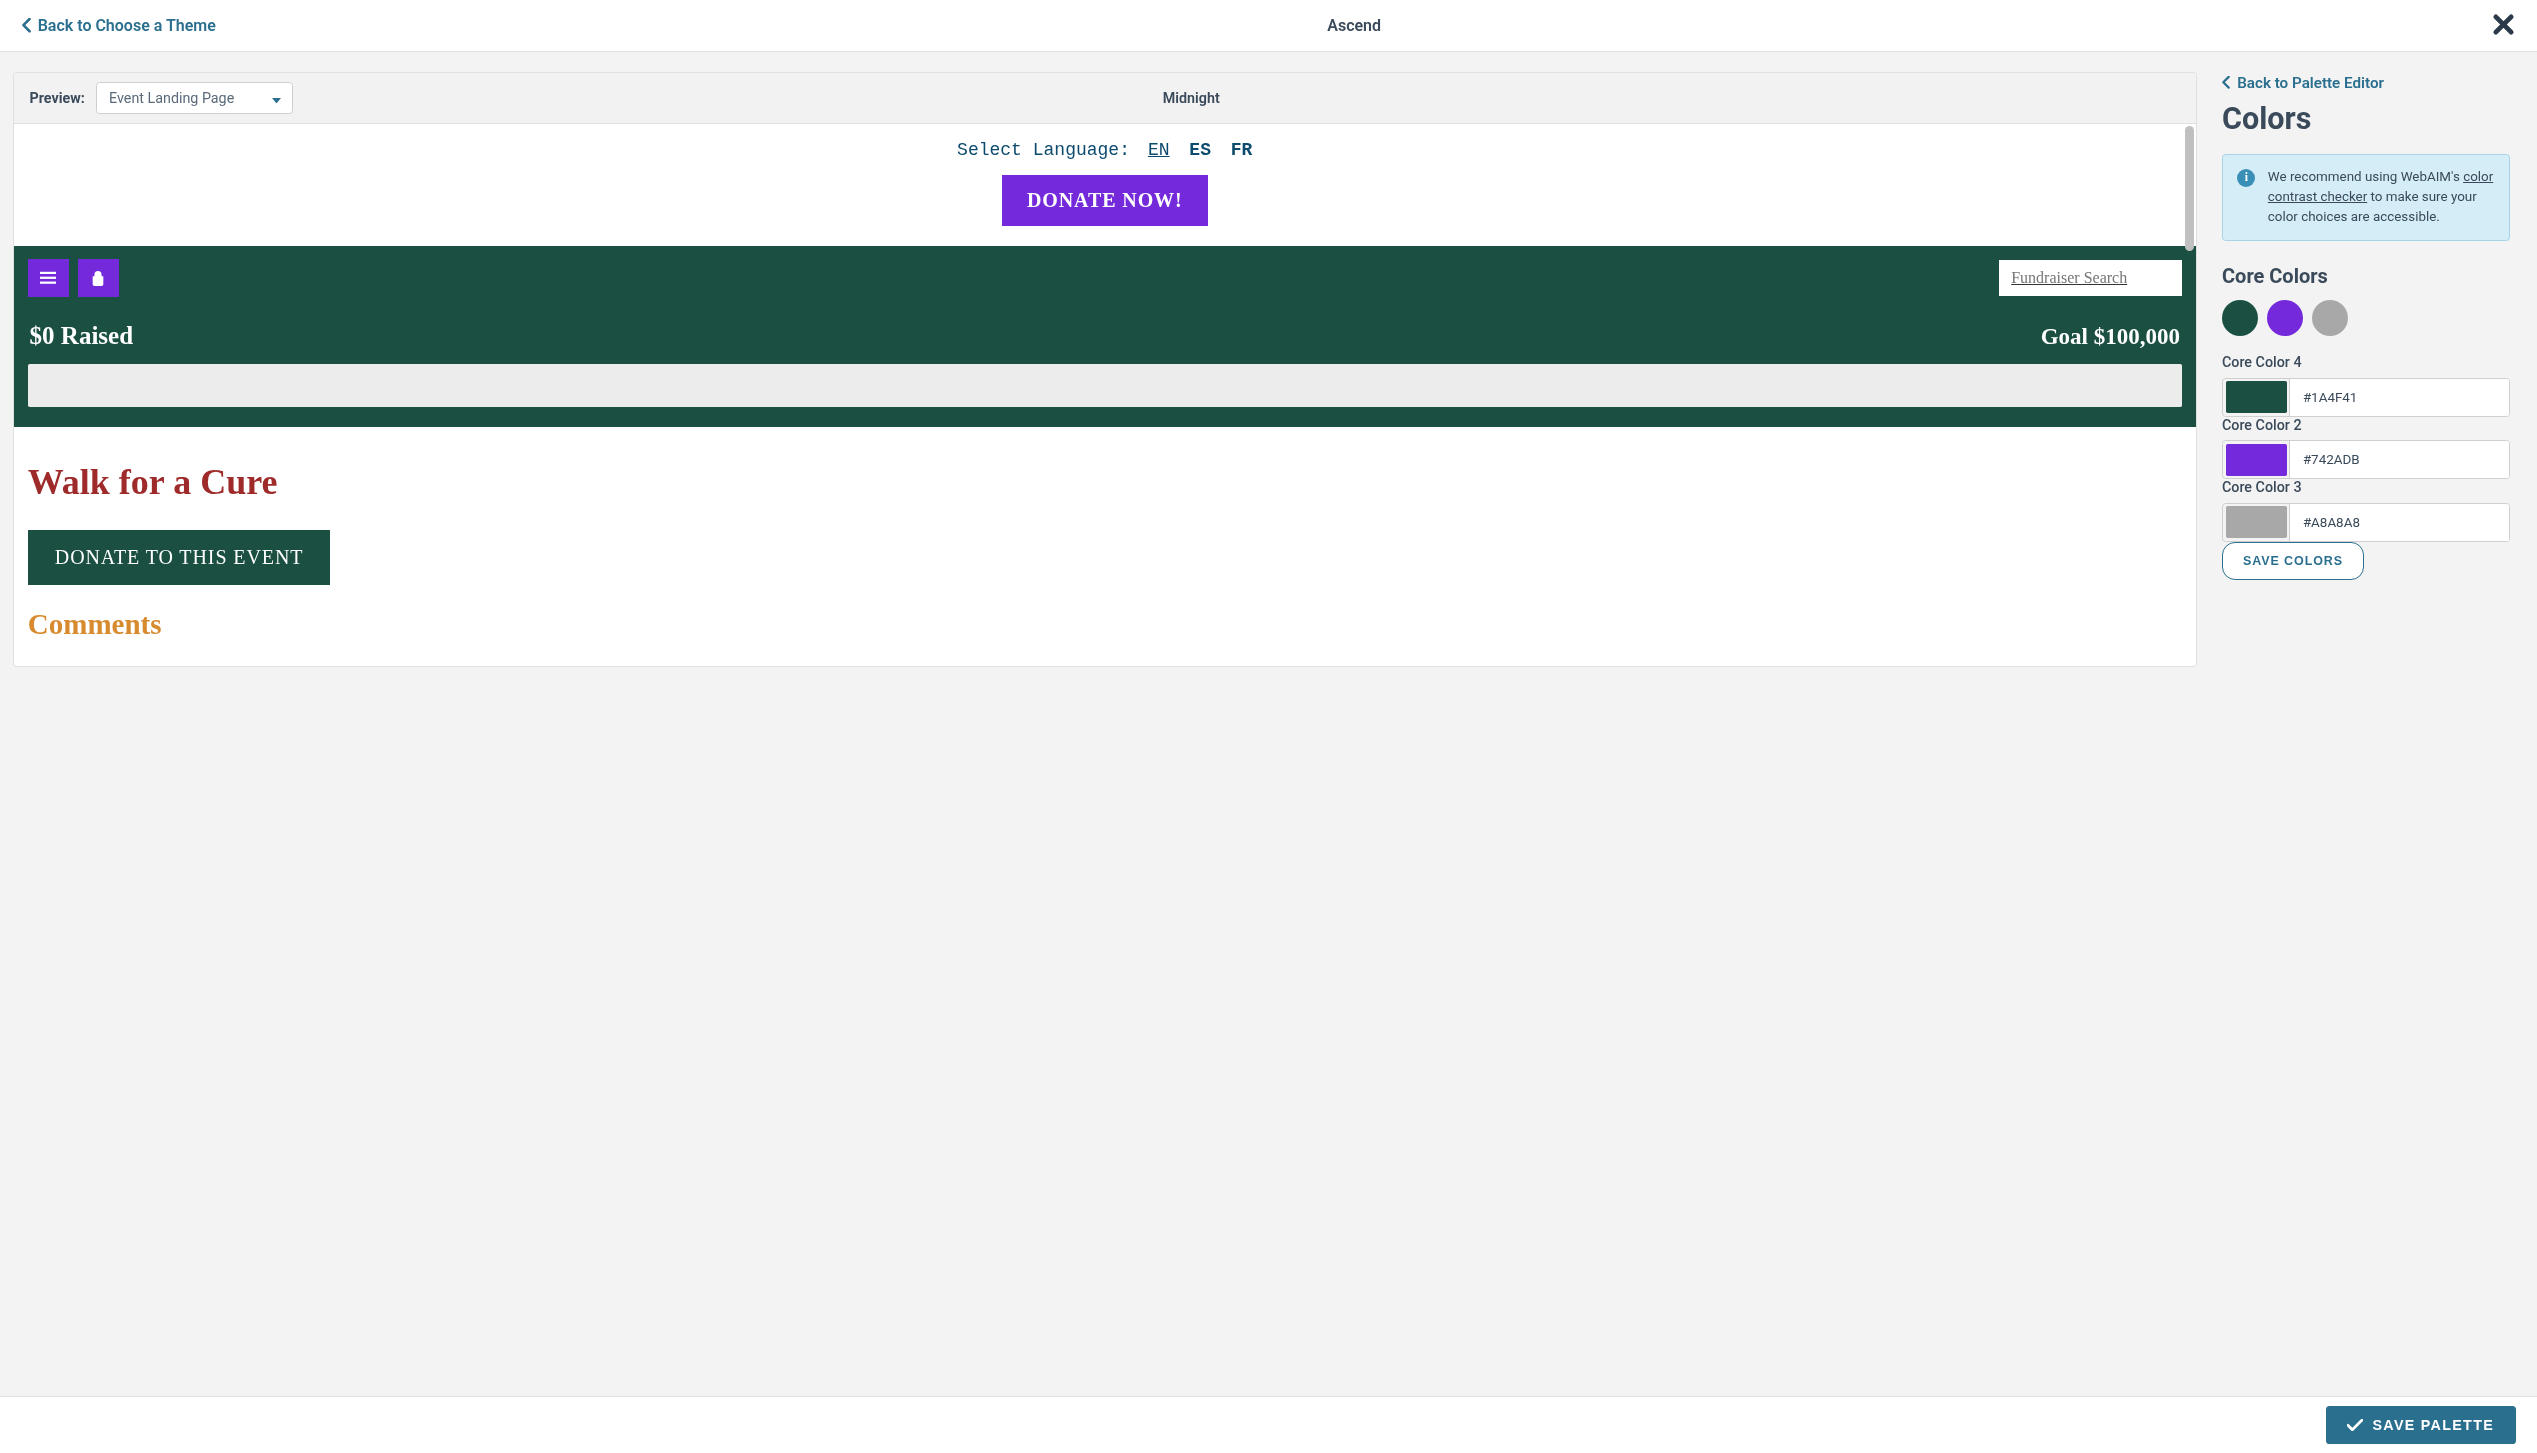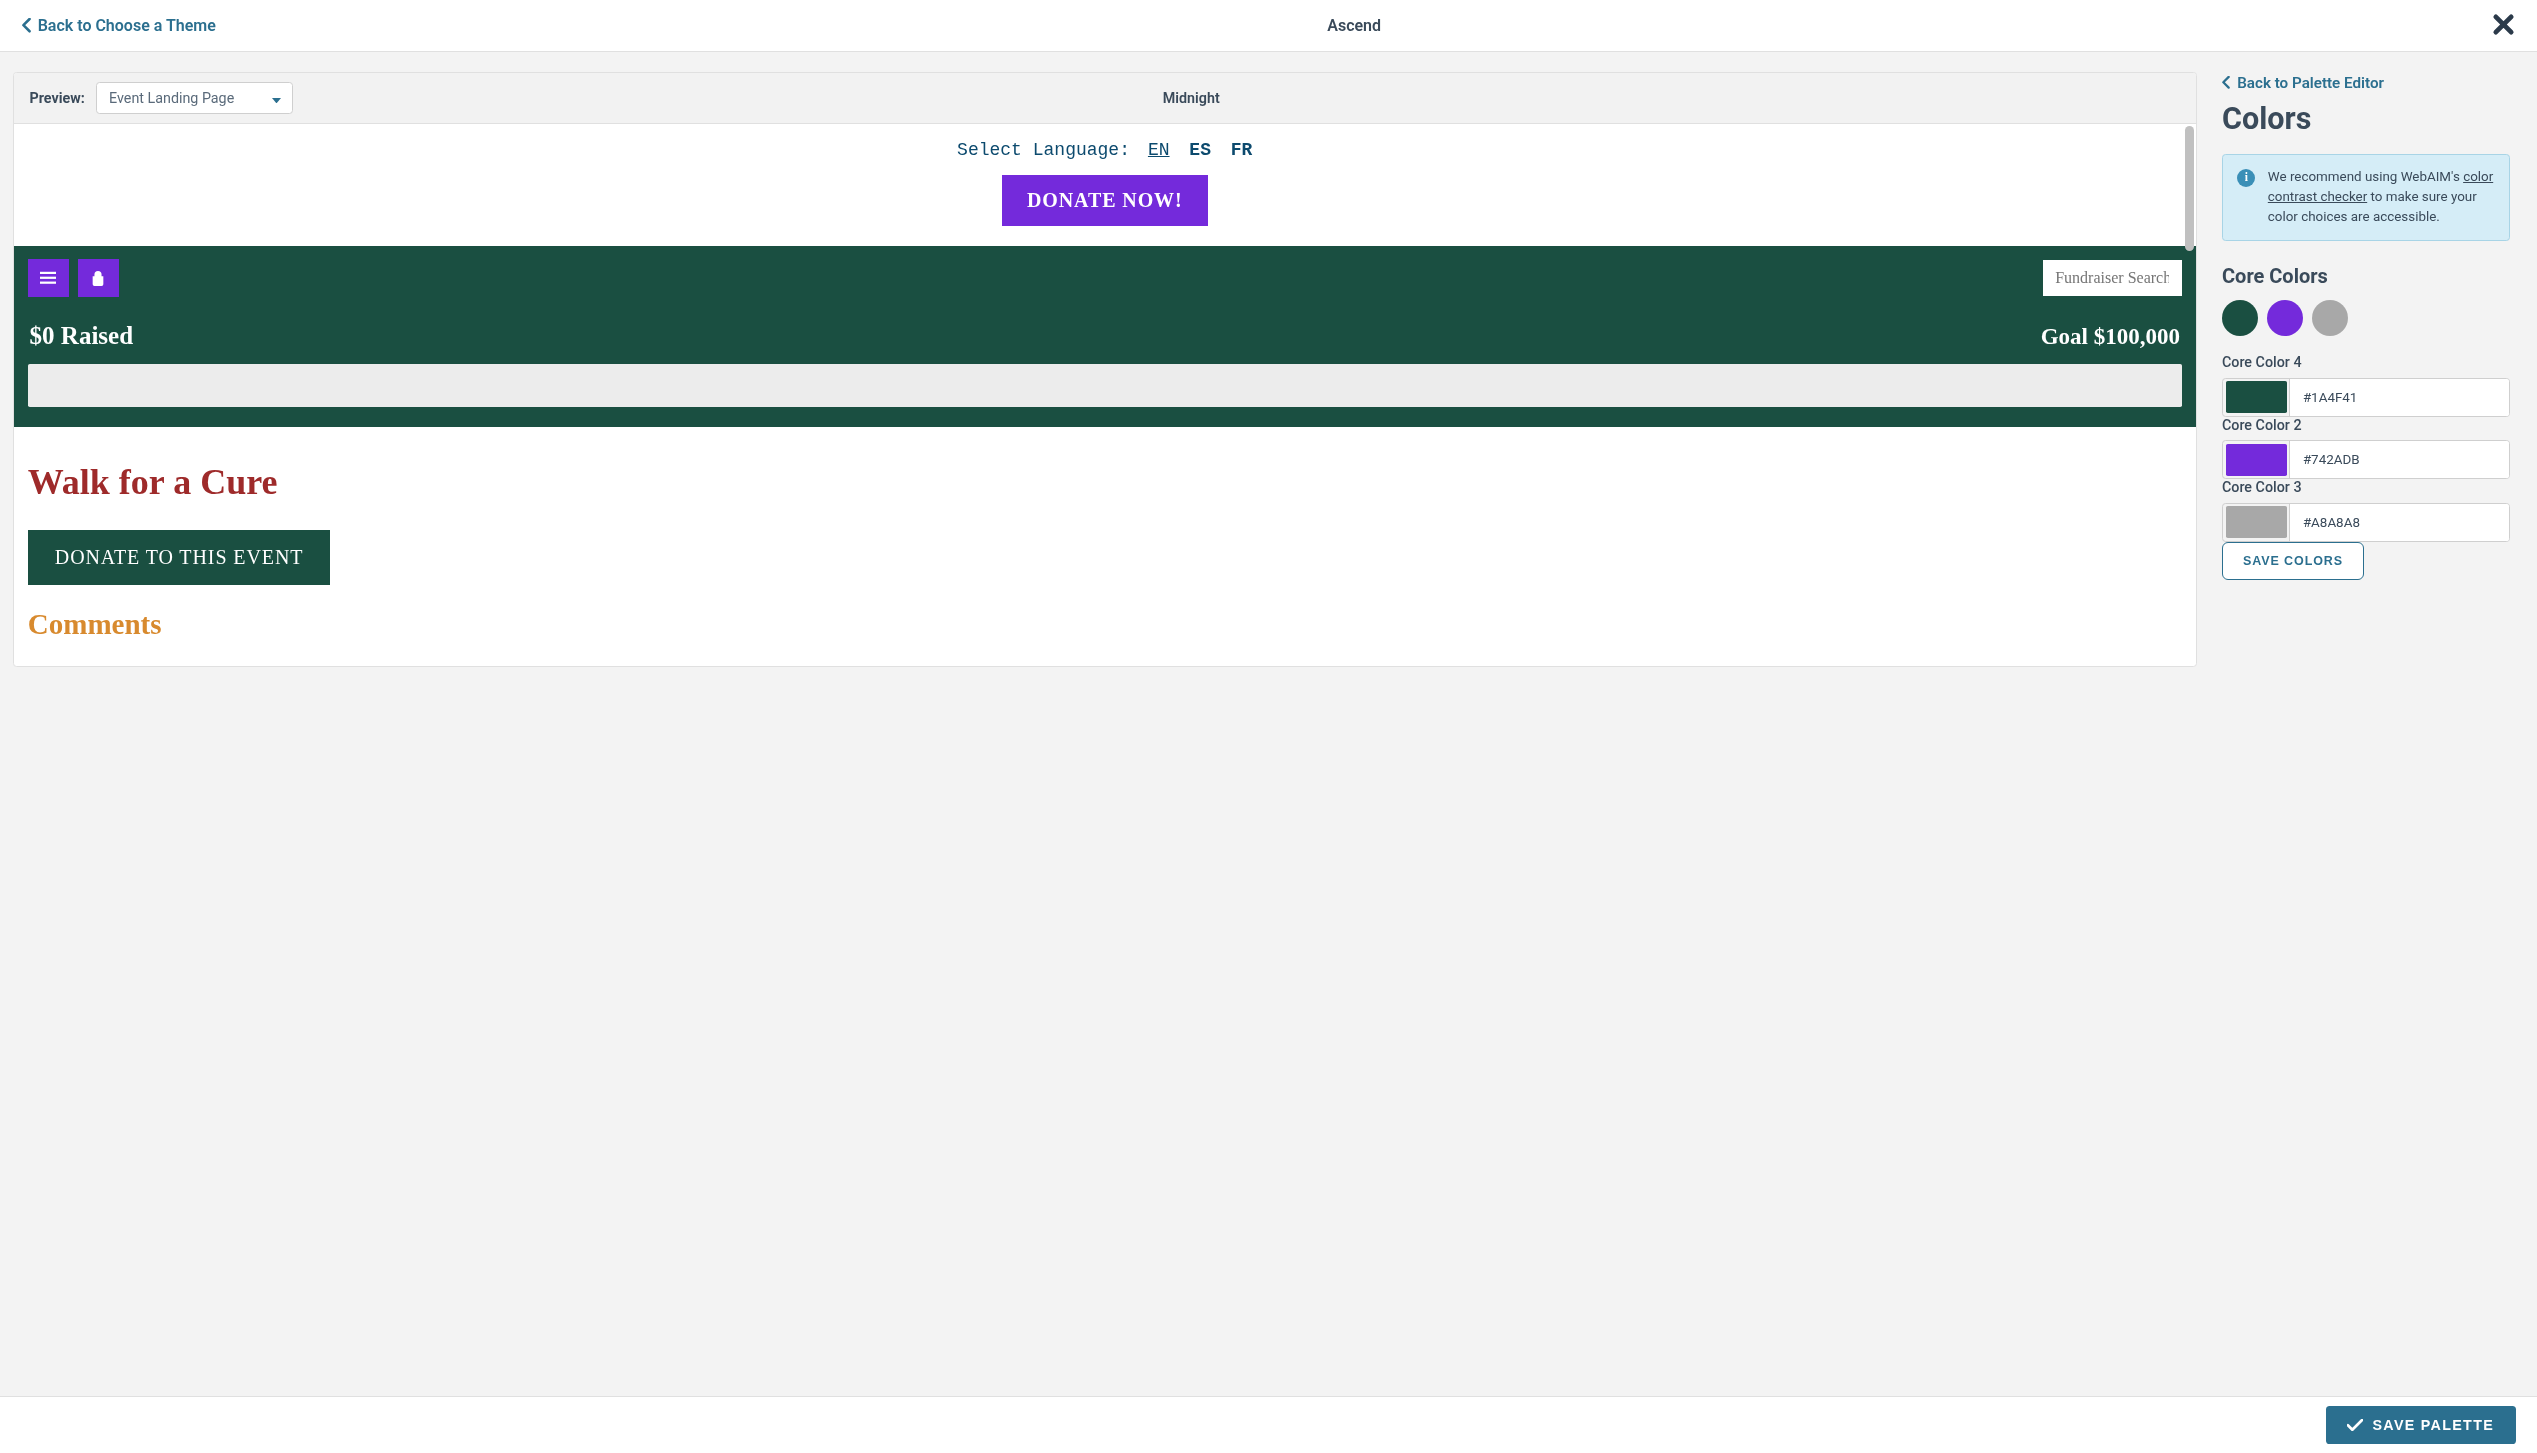--- a/index.html
+++ b/index.html
@@ -37,21 +37,21 @@
 .lang-other { margin-left: 9px; font-weight: 600; cursor: pointer; }
 
 .donate-now-wrap { text-align: center; padding: 5.4px 0 20px; }
 .donate-now { display: inline-block; background: #742ADB; color: #fff; font-family: Georgia, serif; font-size: 20px; font-weight: 600; letter-spacing: 0.9px; padding: 14.3px 25px; cursor: pointer; }
 
 .hero { background: #1A4F41; color: #fff; padding: 12.5px 14.3px 20px; }
 .hero-top { display: flex; align-items: center; gap: 9px; }
 .icon-btn { width: 41px; height: 38px; background: #742ADB; display: flex; align-items: center; justify-content: center; cursor: pointer; }
 .icon-btn svg { width: 16px; height: 16px; fill: #fff; }
 .hero-top-spacer { flex: 1; }
-.search-input { background: #fff; color: #333; font-family: Georgia, serif; font-size: 16px; padding: 9px 12.5px; width: 139px; border: none; }
+.search-input { background: #fff; color: #333; font-family: Georgia, serif; font-size: 16px; padding: 9px 12.5px; width: 183px; border: none; text-decoration: underline; }
 
 .hero-stats { display: flex; justify-content: space-between; align-items: baseline; padding: 25px 1.8px 14.3px; font-family: Georgia, serif; }
 .raised { font-size: 25px; font-weight: 600; }
 .goal { font-size: 23px; font-weight: 600; }
 .progress { background: #ececec; height: 43px; border-radius: 1.8px; }
 
 .event-body { padding: 34px 14.3px 25px; }
 .event-title { font-family: Georgia, serif; font-size: 36px; font-weight: 700; color: #9e2a2a; margin-bottom: 27px; }
 .donate-event { display: inline-block; background: #1A4F41; color: #fff; font-family: Georgia, serif; font-size: 20px; letter-spacing: 0.9px; padding: 16px 27px; cursor: pointer; margin-bottom: 23px; }
 .comments-title { font-family: Georgia, serif; font-size: 29px; font-weight: 600; color: #d88a2e; }
@@ -67,21 +67,21 @@
 
 .section-heading { font-size: 20px; font-weight: 700; color: #3a4a5a; margin-bottom: 12.5px; }
 .swatches { display: flex; gap: 9px; margin-bottom: 18px; }
 .swatch { width: 36px; height: 36px; border-radius: 50%; }
 
 .color-field-label { font-size: 14.3px; font-weight: 500; color: #3a4a5a; margin-bottom: 7.2px; }
 .color-input-row { display: flex; border: 0.9px solid #cfcfcf; border-radius: 3.6px; overflow: hidden; }
 .color-chip { width: 61px; height: 32px; margin: 2.7px; border-radius: 1.8px; cursor: pointer; }
 .color-text { flex: 1; border: none; border-left: 0.9px solid #cfcfcf; padding: 0 12.5px; font-size: 13.4px; font-family: inherit; color: #3a4a5a; outline: none; }
 
-.save-colors-btn { border: 1.8px solid #2b6f8f; background: #fff; color: #2b6f8f; font-weight: 700; font-size: 12.5px; letter-spacing: 0.9px; padding: 10.8px 20px; border-radius: 6px; cursor: pointer; }
+.save-colors-btn { border: 1.8px solid #2b6f8f; background: #fff; color: #2b6f8f; font-weight: 700; font-size: 12.5px; letter-spacing: 0.9px; padding: 10.8px 20px; border-radius: 13px; cursor: pointer; }
 
 
 .footer { position: fixed; bottom: 0; left: 0; right: 0; background: #fff; border-top: 0.9px solid #e0e0e0; padding: 9px 21.5px; display: flex; justify-content: flex-end; }
 .save-palette-btn { background: #2b6f8f; color: #fff; font-weight: 700; font-size: 14.3px; letter-spacing: 1.3px; padding: 10.8px 21.5px; border-radius: 3.6px; display: flex; align-items: center; gap: 9px; cursor: pointer; border: none; }
 .save-palette-btn svg { width: 16px; height: 12.5px; fill: #fff; }
 
 .spacer-bottom { height: 63px; }
 </style>
 </head>
 <body>

